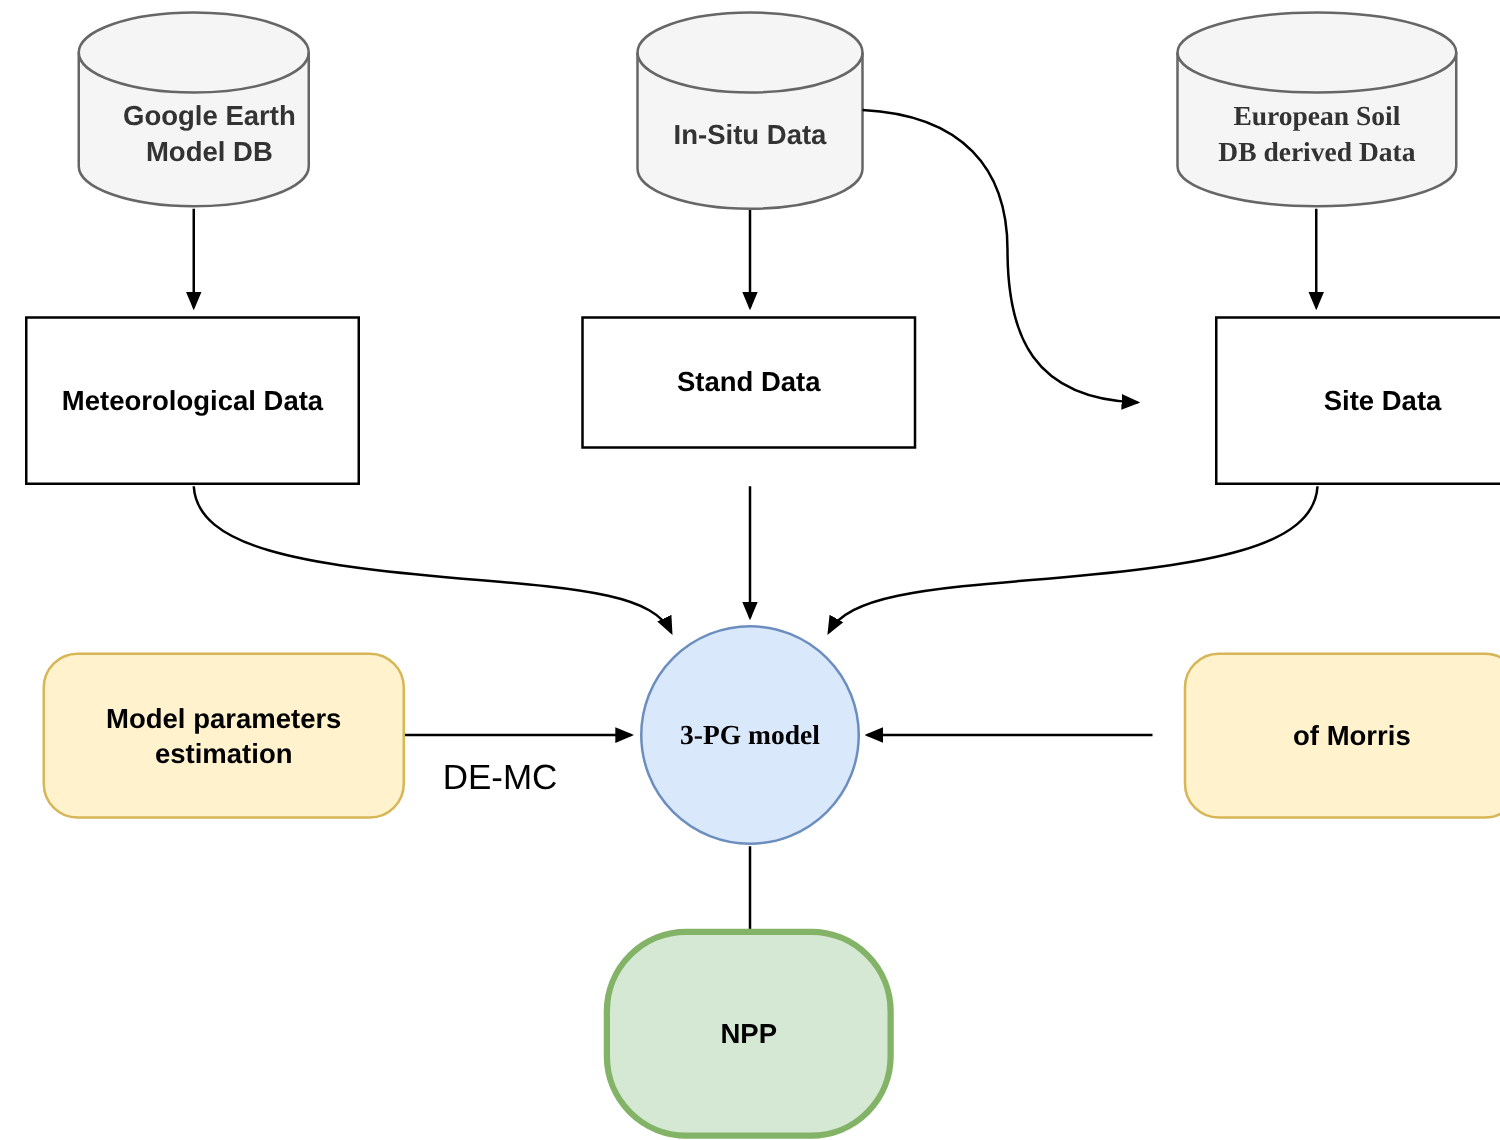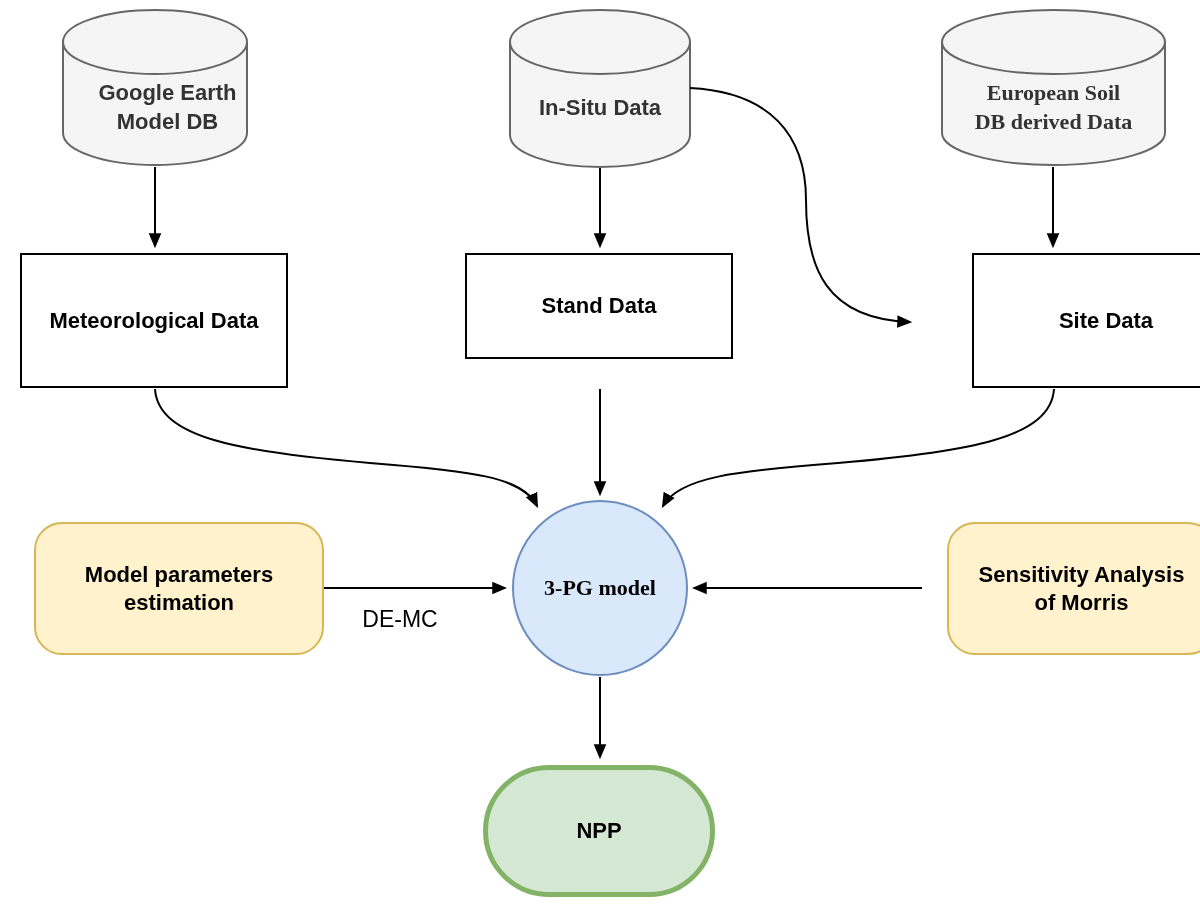--- a/index.html
+++ b/index.html
@@ -84,21 +84,21 @@
     align-items: center;
     justify-content: center;
     text-align: center;
     font-weight: bold;
     font-size: 22px;
     line-height: 1.3;
     color: var(--cylinder-text, #333333);
   }
   .edge-label {
     position: absolute;
-    font-size: 23px;
+    font-size: 28px;
     font-weight: normal;
     color: var(--text, #000000);
     text-align: center;
   }
 </style>
 </head>
 <body>
 
 <div class="canvas">
 
@@ -158,23 +158,22 @@
 
   <div class="node circle-node" style="left:512px; top:500px; width:176px; height:176px;font-family:Liberation Serif, serif;">
     <span class="line">3-PG model</span>
   </div>
 
   <div class="node rounded-node" style="left:10px; top:522px; width:290px; height:133px;">
     <span class="line">Model parameters</span>
     <span class="line">estimation</span>
   </div>
   <div class="node rounded-node" style="left:923px; top:522px; width:269px; height:133px;">
-    <span class="line">Sensitivity Analysis</span>
     <span class="line">of Morris</span>
   </div>
 
-  <div class="node terminal-node" style="left:483px; top:765px; width:232px; height:132px;">
+  <div class="node terminal-node" style="left:483px; top:743px; width:232px; height:168px;">
     <span class="line">NPP</span>
   </div>
 
   <div class="edge-label" style="left:340px; top:606px; width:120px;">DE-MC</div>
 
 </div>
 
 </body></html>

